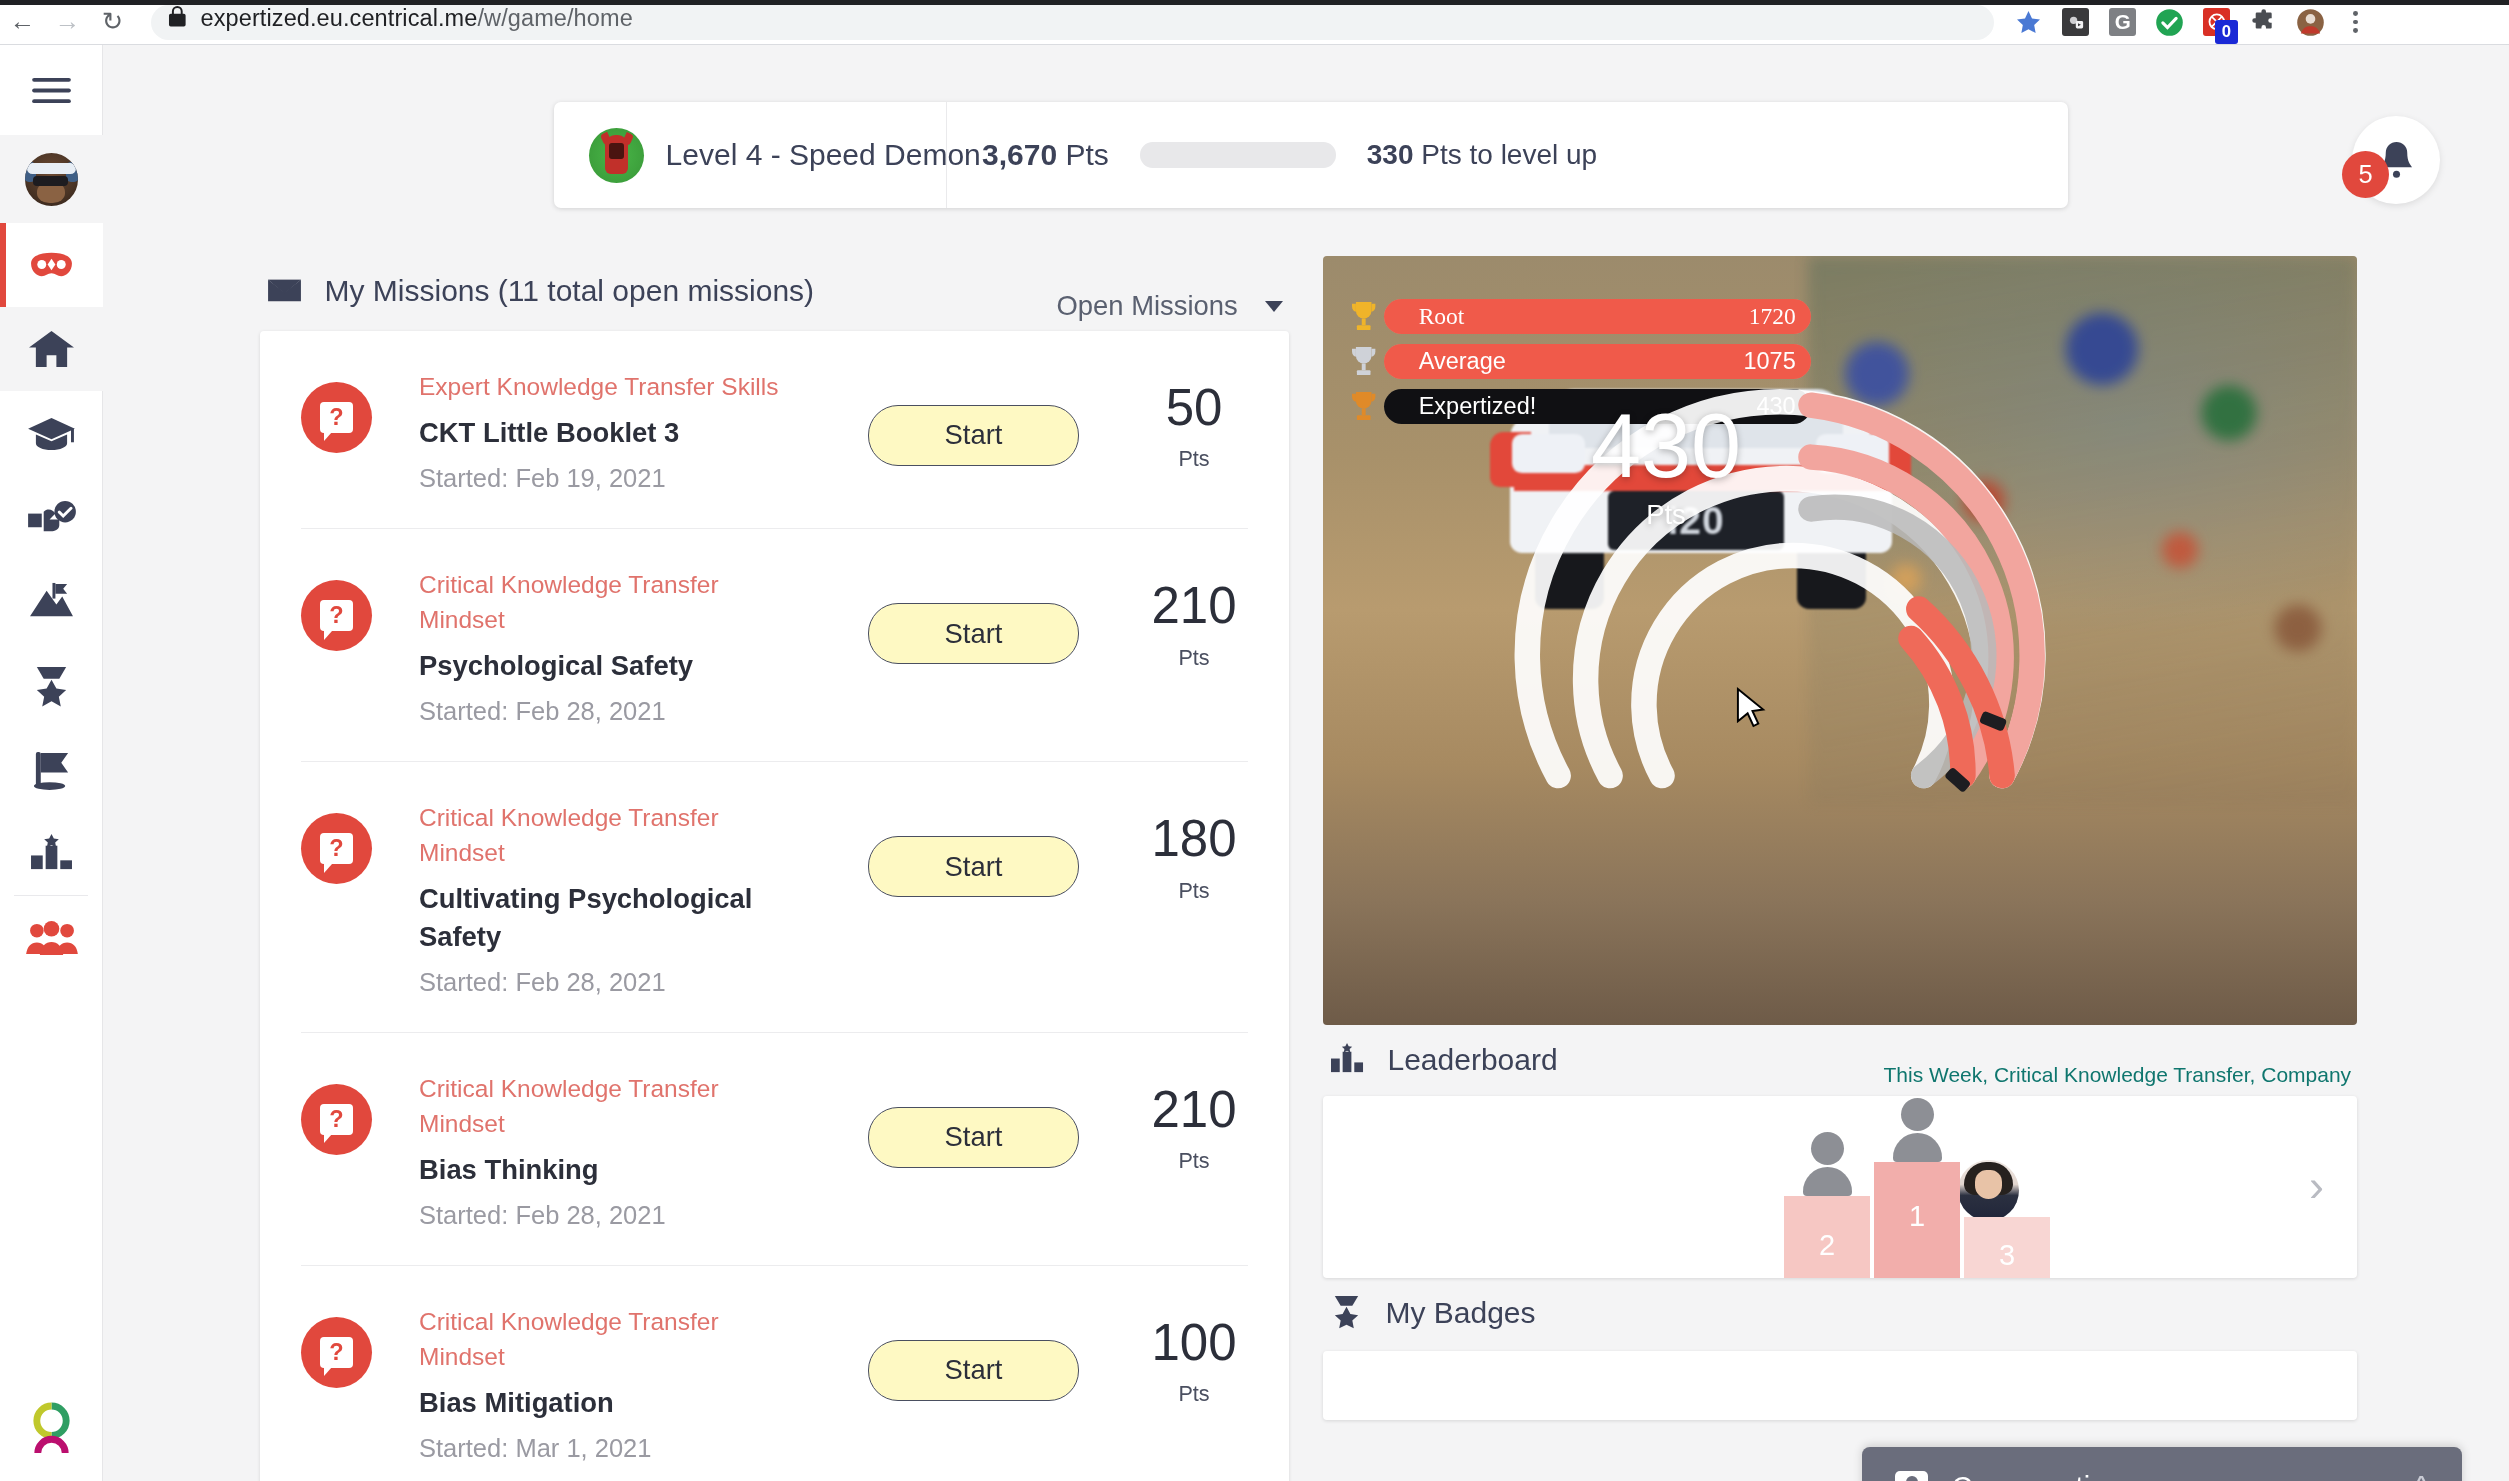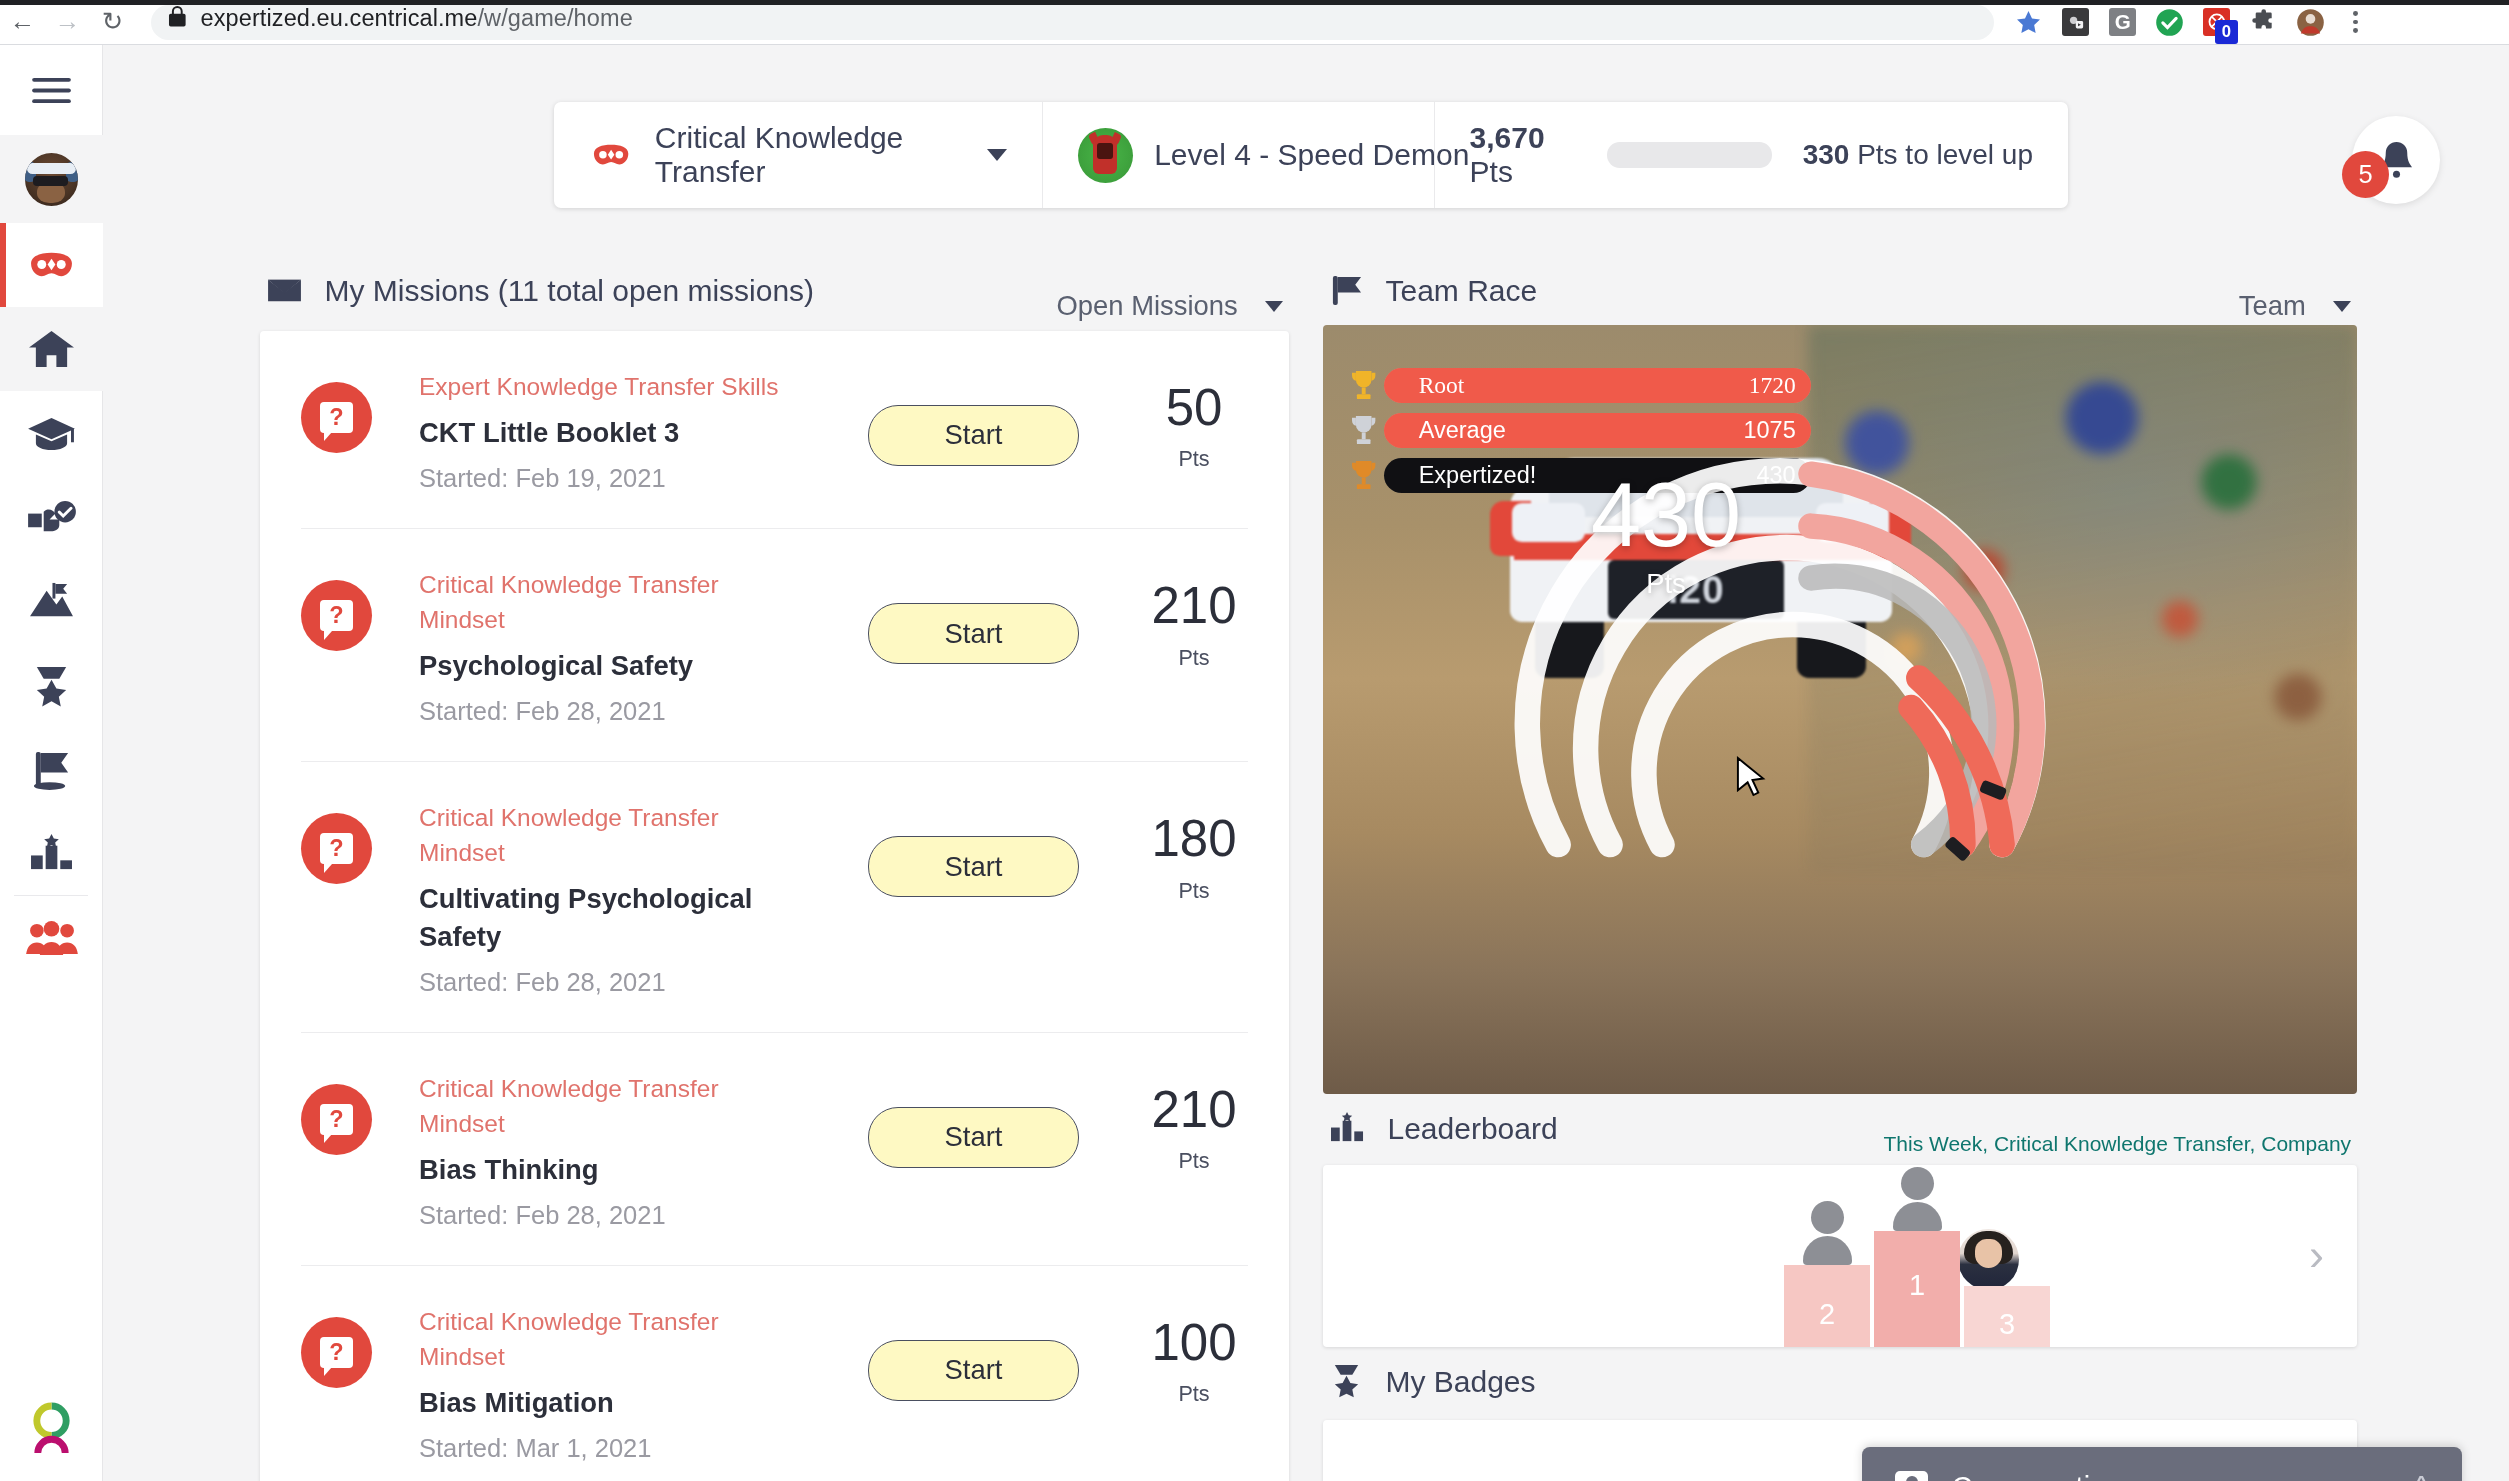--- a/index.html
+++ b/index.html
@@ -425,30 +425,20 @@
         <path d="M24 4a15 15 0 0 1 0 30" stroke="#2f9e63" stroke-width="7" fill="none"></path>
         <path d="M24 4a15 15 0 0 0 0 30" stroke="#c0c82c" stroke-width="7" fill="none"></path>
         <path d="M10 52a14 14 0 0 1 28 0" stroke="#bb0f6e" stroke-width="7" fill="none"></path>
       </svg>
     </div>
   </nav>
 
   <div id="topbar-wrap">
     <div id="status-card">
 
-      <div class="status-seg" id="seg-game">
-        <svg width="53" height="37" viewBox="0 0 54 38">
-          <path d="M27 6C16 6 6 9 6 17c0 8 6 13 11 13 4 0 6-3 10-3s6 3 10 3c5 0 11-5 11-13C48 9 38 6 27 6z" fill="#e1483d"></path>
-          <circle cx="17" cy="18" r="4.6" fill="#fff"></circle>
-            <circle cx="37" cy="18" r="4.6" fill="#fff"></circle>
-          <path d="M27 12l4 6-4 6-4-6z" fill="#fff"></path>
-        </svg>
-        <span class="game-title">Critical Knowledge Transfer</span>
-        <span class="caret-down"></span>
-      </div>
 
       <div class="status-seg" id="seg-level">
         <span id="level-badge">
           <span class="horn-l"></span>
             <span class="horn-r"></span>
             <span class="demon"></span>
             <span class="dark"></span>
         </span>
         <span class="level-text">Level 4 - Speed Demon</span>
       </div>
@@ -564,31 +554,20 @@
               <div class="pts-lbl">Pts</div>
             </span>
           </div>
         </div>
 
     </div>
   </section>
 
   <section id="col-right">
 
-    <div class="section-head">
-      <svg width="35" height="33" viewBox="0 0 36 34">
-          <rect x="4" y="2" width="5" height="30" rx="2" fill="#3c4258"></rect>
-          <path d="M9 3h24l-6 8 6 8H9z" fill="#3c4258"></path>
-        </svg>
-      <span class="section-title">Team Race</span>
-      <span class="section-right">
-        <span class="section-filter">Team</span>
-        <span class="caret-sm"></span>
-      </span>
-    </div>
 
     <div id="race-media">
       <div id="race-crowd"></div>
 
       <div id="rally-car">
         <span class="car-wheel-l"></span>
           <span class="car-wheel-r"></span>
         <span class="car-body"></span>
           <span class="car-top"></span>
         <span class="car-wing-l"></span>

